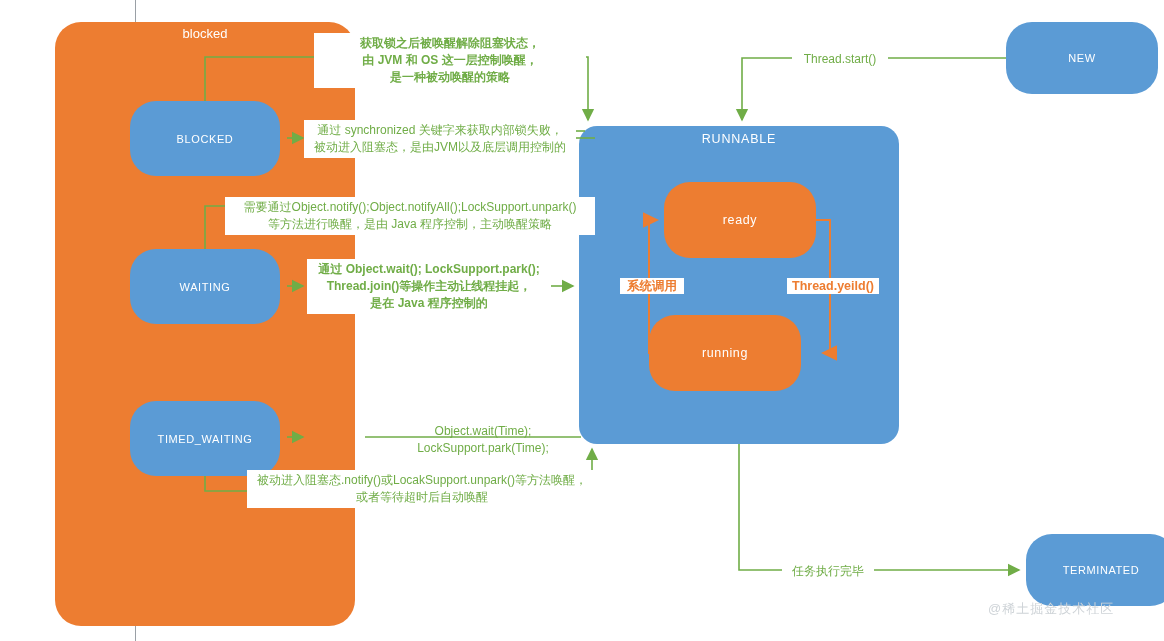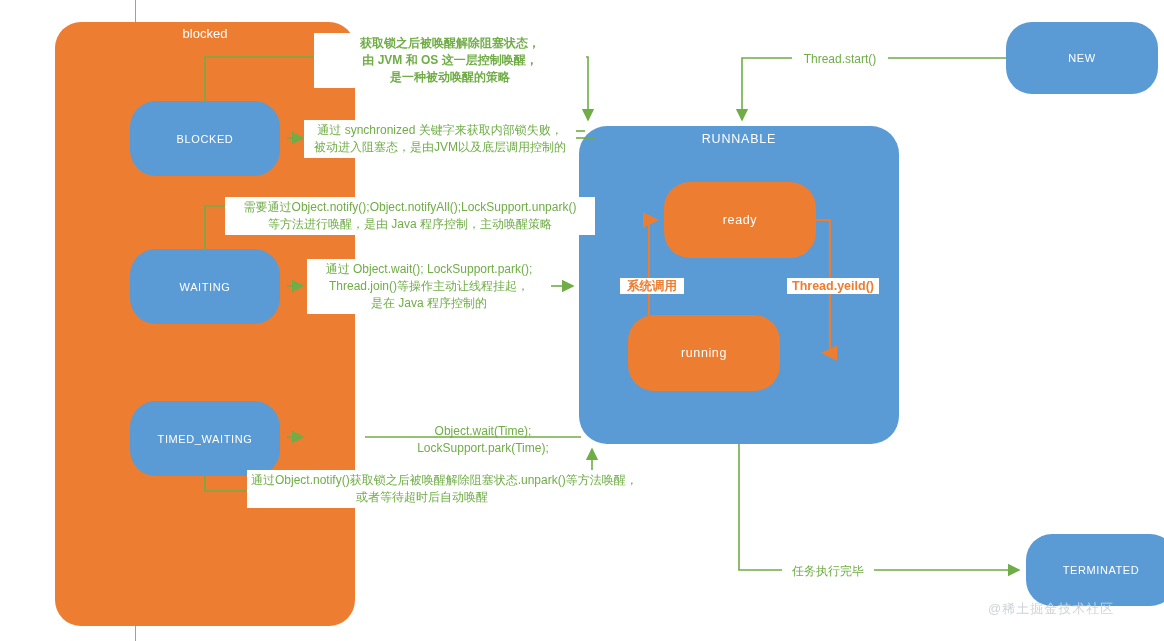--- a/index.html
+++ b/index.html
@@ -62,42 +62,42 @@
     font-size: 13px;
     color: #ffffff;
   }
   .group-runnable {
     position: absolute;
     left: 544px;
     top: 126px;
     width: 320px;
     height: 318px;
     background: #5B9BD5;
-    border-radius: 28px;
+    border-radius: 18px;
   }
   .group-runnable .group-title {
     position: absolute;
     top: 6px;
     left: 0;
     width: 100%;
     text-align: center;
     font-size: 12.5px;
     color: #ffffff;
     letter-spacing: 0.8px;
   }
   .state-box { font-size: 11px; border-radius: 26px; }
   .sub-box   { font-size: 12.5px; }
 
   #node-blocked       { left: 95px;  top: 101px; width: 150px; height: 75px; }
   #node-waiting       { left: 95px;  top: 249px; width: 150px; height: 75px; }
   #node-timedwaiting  { left: 95px;  top: 401px; width: 150px; height: 75px; }
   #node-new           { left: 971px; top: 22px;  width: 152px; height: 72px; }
   #node-terminated    { left: 991px; top: 534px; width: 150px; height: 72px; }
   #node-ready         { left: 629px; top: 182px; width: 152px; height: 76px; }
-  #node-running       { left: 593px; top: 315px; width: 152px; height: 76px; }
+  #node-running       { left: 614px; top: 315px; width: 152px; height: 76px; }
 
   .edge-label {
     position: absolute;
     background: #ffffff;
     color: #70AD47;
     font-size: 12px;
     line-height: 17px;
     text-align: center;
     white-space: pre;
     padding: 2px 4px;
@@ -111,21 +111,21 @@
     line-height: 16px;
     text-align: center;
     white-space: pre;
     padding: 0 2px;
     font-weight: bold;
   }
 
   #lbl-blocked-wake   { left: 279px; top: 33px;  width: 272px; font-weight: bold; }
   #lbl-blocked-enter  { left: 269px; top: 120px; width: 272px; }
   #lbl-waiting-wake   { left: 190px; top: 197px; width: 370px; }
-  #lbl-waiting-enter  { left: 272px; top: 259px; width: 244px; }
+  #lbl-waiting-enter  { left: 272px; top: 259px; width: 244px; font-weight: bold; }
   #lbl-timed-enter    { left: 336px; top: 421px; width: 224px; background: transparent; }
   #lbl-timed-wake     { left: 212px; top: 470px; width: 350px; }
   #lbl-thread-start   { left: 757px; top: 49px;  width: 96px;  background:#ffffff; }
   #lbl-task-done      { left: 747px; top: 561px; width: 92px;  background:#ffffff; }
   #lbl-syscall        { left: 585px; top: 278px; width: 60px; }
   #lbl-yield          { left: 752px; top: 278px; width: 88px; }
 
   .watermark {
     position: absolute;
     left: 953px;
@@ -254,21 +254,21 @@
 是一种被动唤醒的策略</div>
   <div class="edge-label" id="lbl-blocked-enter">通过 synchronized 关键字来获取内部锁失败，
 被动进入阻塞态，是由JVM以及底层调用控制的</div>
   <div class="edge-label" id="lbl-waiting-wake">需要通过Object.notify();Object.notifyAll();LockSupport.unpark()
 等方法进行唤醒，是由 Java 程序控制，主动唤醒策略</div>
   <div class="edge-label" id="lbl-waiting-enter">通过 Object.wait(); LockSupport.park();
 Thread.join()等操作主动让线程挂起，
 是在 Java 程序控制的</div>
   <div class="edge-label" id="lbl-timed-enter">Object.wait(Time);
 LockSupport.park(Time);</div>
-  <div class="edge-label" id="lbl-timed-wake">通过Object.notify()获取锁之后被唤醒解除阻塞状态.unpark()等方法唤醒，
+  <div class="edge-label" id="lbl-timed-wake">被动进入阻塞态.notify()或LocakSupport.unpark()等方法唤醒，
 或者等待超时后自动唤醒</div>
   <div class="edge-label" id="lbl-thread-start">Thread.start()</div>
   <div class="edge-label" id="lbl-task-done">任务执行完毕</div>
   <div class="edge-label-orange" id="lbl-syscall">系统调用</div>
   <div class="edge-label-orange" id="lbl-yield">Thread.yeild()</div>
 
   <div class="watermark">@稀土掘金技术社区</div>
 
 </div>
 

